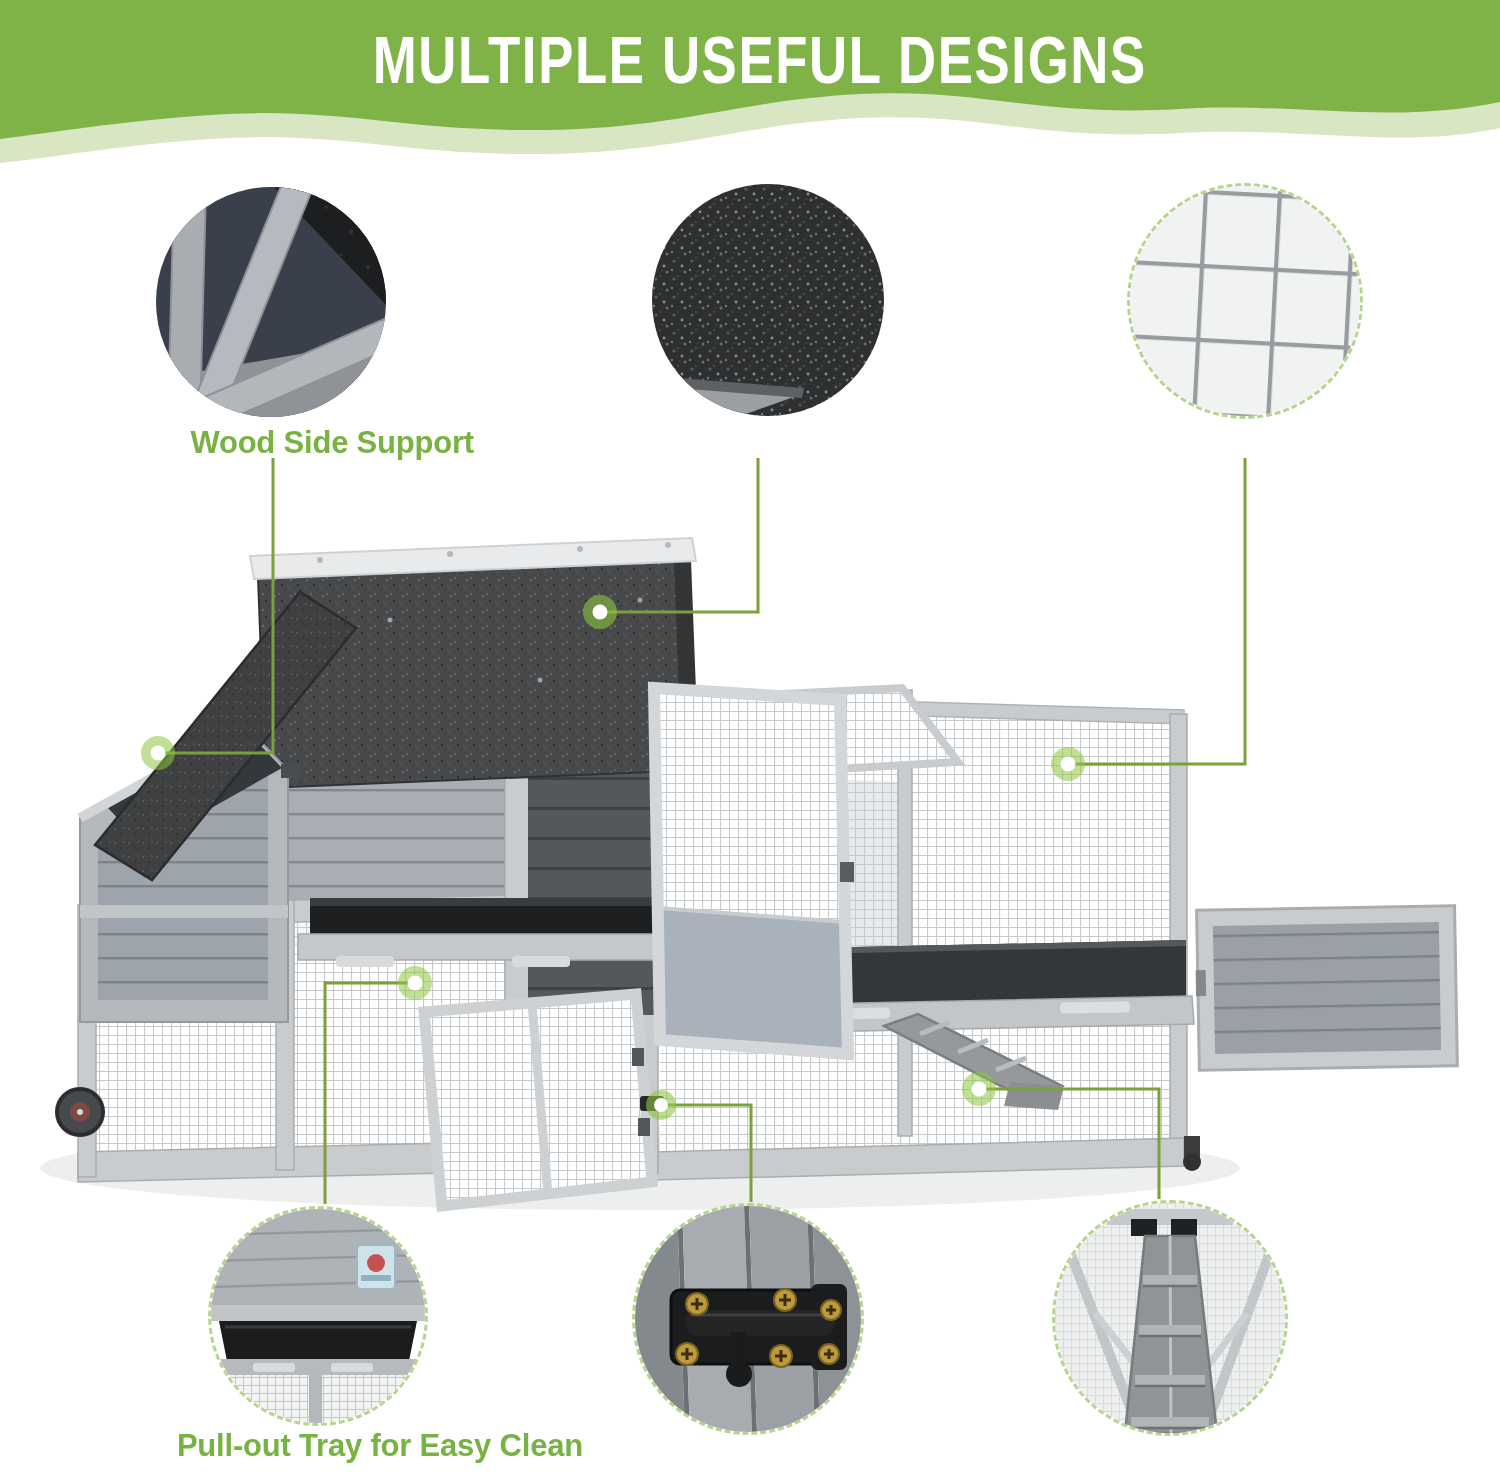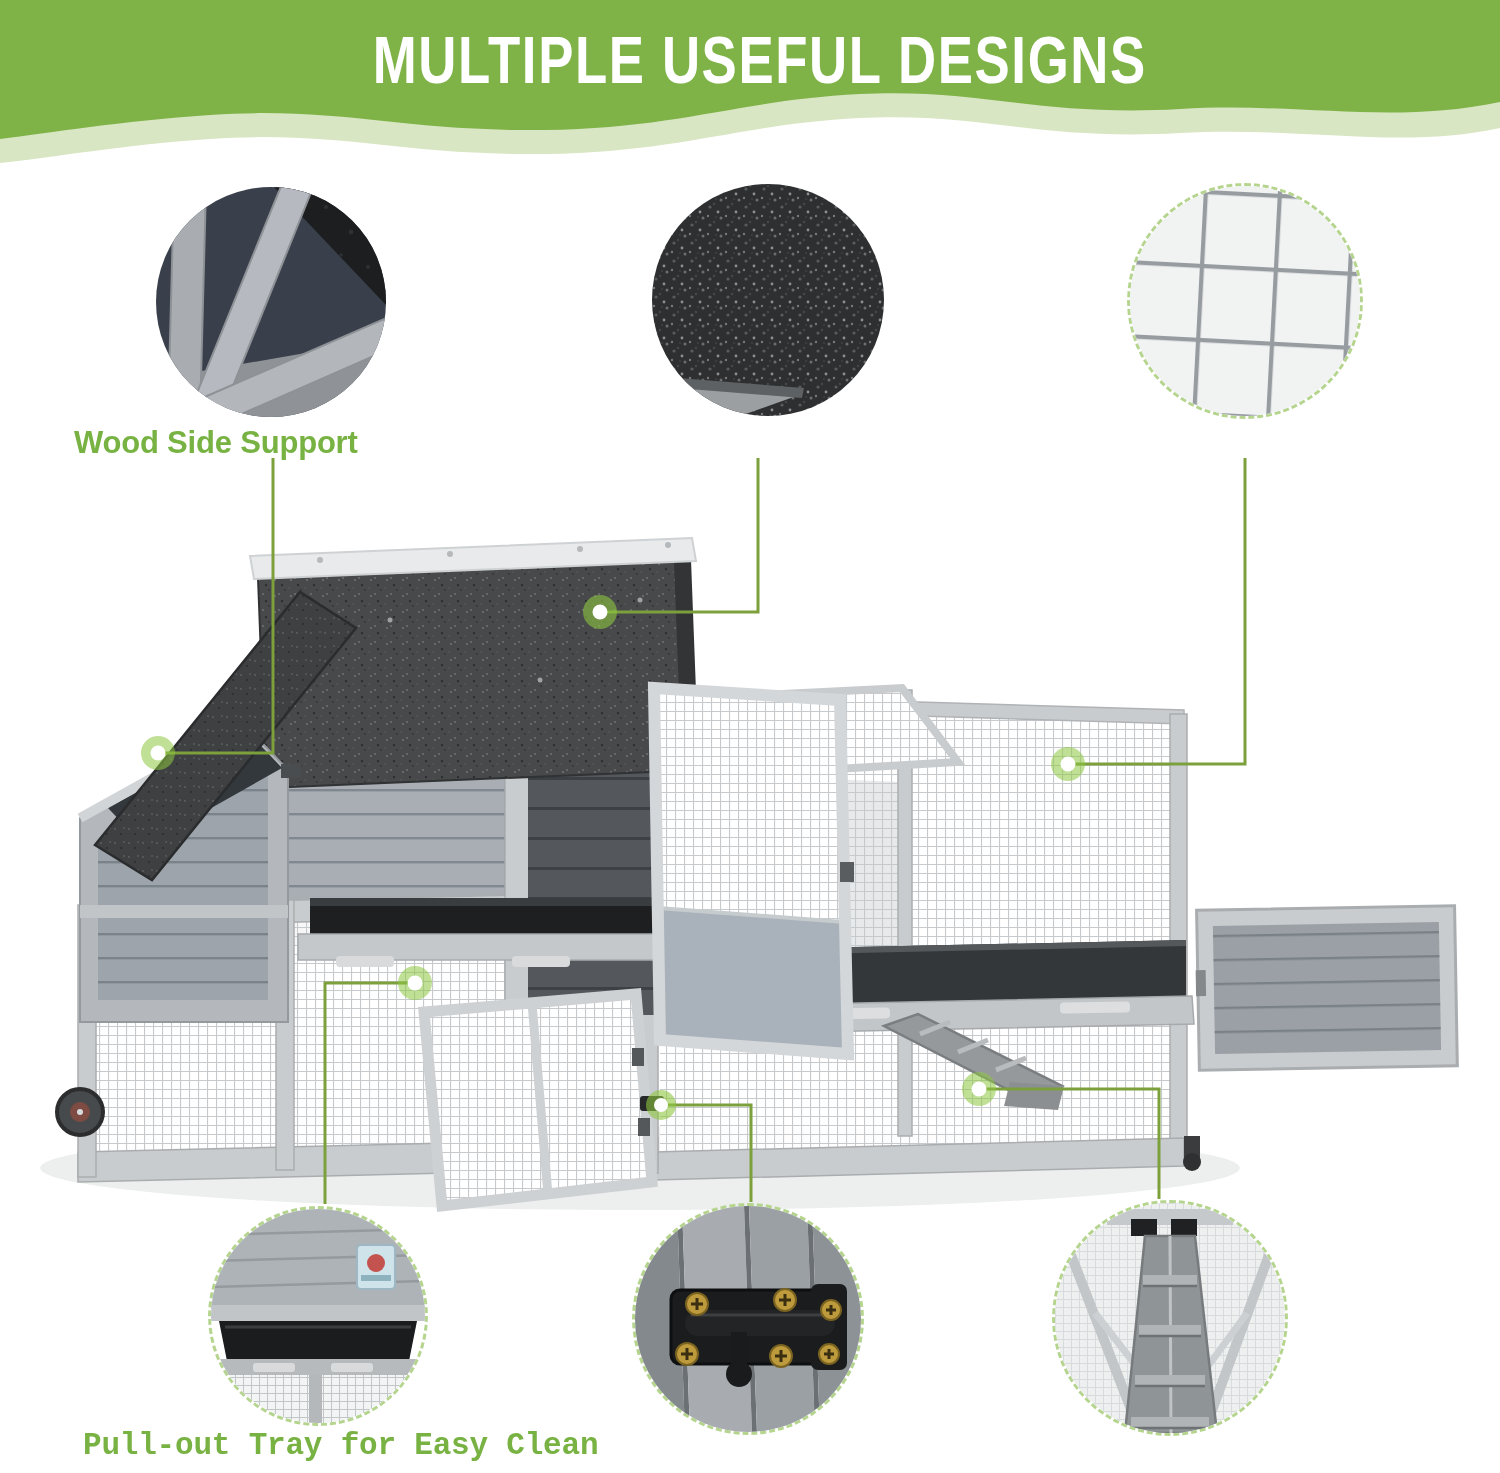--- a/index.html
+++ b/index.html
@@ -8,21 +8,21 @@
   
   #header{position:absolute;left:0;top:0;width:1500px;height:175px;}
   #title{position:absolute;left:0;top:22px;width:1520px;text-align:center;color:#ffffff;
          font-weight:700;font-size:66px;letter-spacing:2px;white-space:nowrap;}
   #title span{display:inline-block;transform:scaleX(.80);transform-origin:50% 50%;}
   
   .pcircle{position:absolute;border-radius:50%;overflow:hidden;}
   .pcircle svg{display:block;}
   .dashed{border:3px dashed #b5d58e;}
   
-  .flabel{position:absolute;text-align:left;color:#77b243;font-weight:700;font-size:31px;
+  .flabel{position:absolute;text-align:right;color:#77b243;font-weight:700;font-size:31px;
           letter-spacing:-.2px;white-space:nowrap;}
   
   .full{position:absolute;left:0;top:0;width:1500px;height:1473px;}
   #scene{z-index:1;}
   #callouts{z-index:3;}
   .pcircle{z-index:4;}
   .flabel{z-index:5;}
 </style>
 </head>
 <body>
@@ -384,15 +384,15 @@
         <line x1="88" y1="83" x2="142" y2="83"></line>
           <line x1="84" y1="133" x2="146" y2="133"></line>
         <line x1="80" y1="183" x2="150" y2="183"></line>
           <line x1="76" y1="225" x2="154" y2="225"></line>
       </g>
     </svg>
   </div>
 
   <div class="flabel" style="left:74px;top:425px;width:400px;">Wood Side Support</div>
 
-  <div class="flabel" style="left:83px;top:1428px;width:500px;font-family:Liberation Mono, monospace;">Pull-out Tray for Easy Clean</div>
+  <div class="flabel" style="left:83px;top:1428px;width:500px;">Pull-out Tray for Easy Clean</div>
 
 </div>
 
 </body></html>

